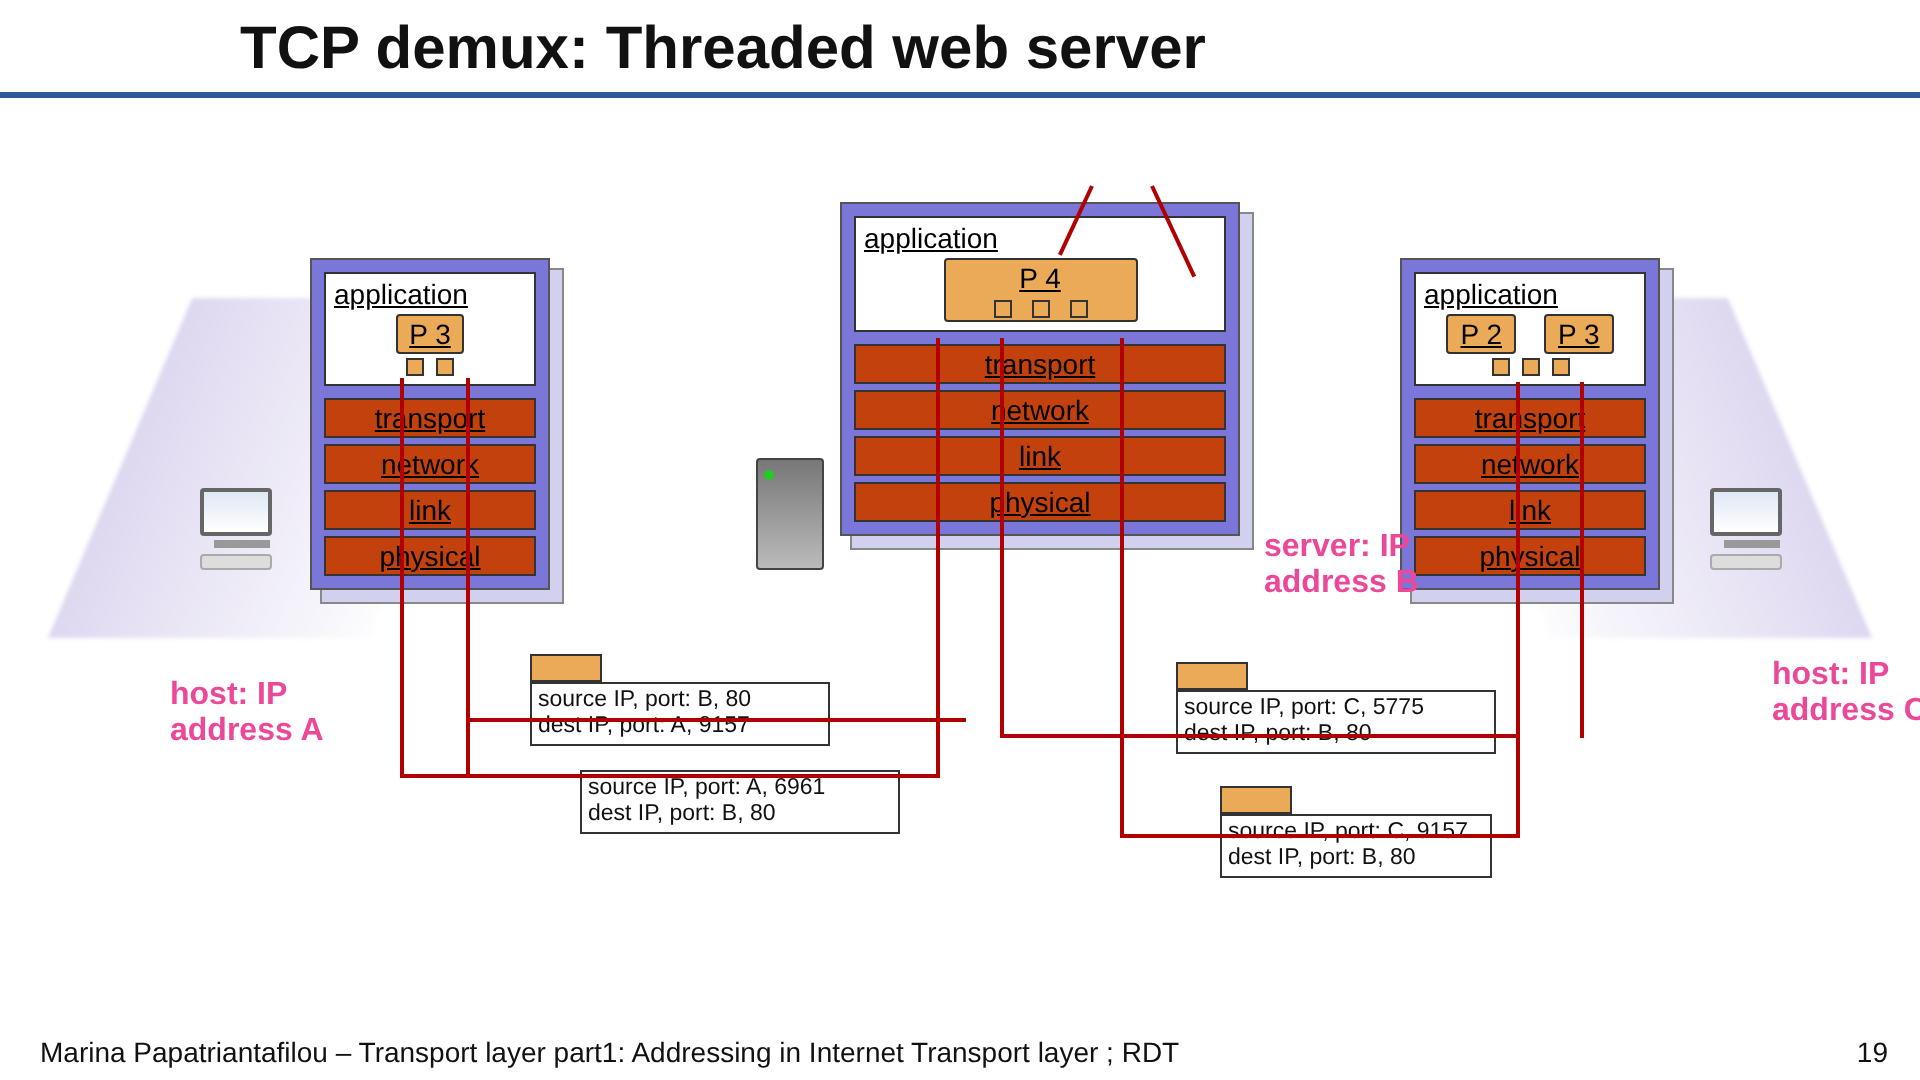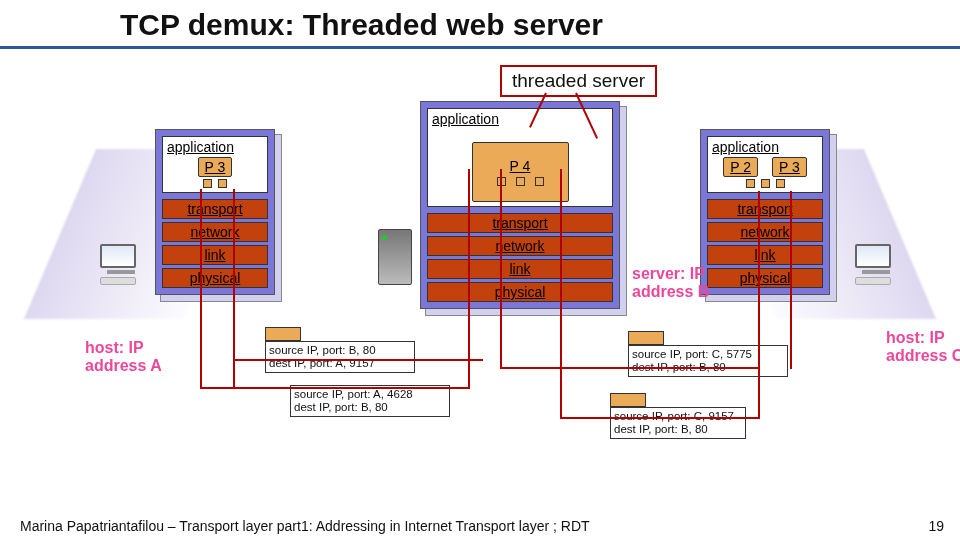--- a/index.html
+++ b/index.html
@@ -150,21 +150,20 @@
 <body>
 
 <div class="title">TCP demux: Threaded web server</div>
 <div class="title-underline"></div>
 
 <div class="diagram">
 
   <div class="beam" style="left:60px; top:90px;"></div>
   <div class="beam" style="left:740px; top:90px; transform:skewX(23deg) scaleX(-1);"></div>
 
-  <div class="callout">threaded server</div>
 
   <div class="line" style="left:545px; top:34px; width:2px; height:38px; transform:rotate(25deg); transform-origin:top;"></div>
   <div class="line" style="left:575px; top:34px; width:2px; height:50px; transform:rotate(-25deg); transform-origin:top;"></div>
 
   <div class="stack" style="left:155px; top:70px; width:120px;">
     <div class="layer-app">
       <span>application</span>
       <div class="proc-row">
         <div class="proc">
           <span>P 3</span>
@@ -178,21 +177,21 @@
     <div class="layer">transport</div>
     <div class="layer">network</div>
     <div class="layer">link</div>
     <div class="layer" style="margin-bottom:6px;">physical</div>
   </div>
 
   <div class="stack" style="left:420px; top:42px; width:200px;">
     <div class="layer-app">
       <span>application</span>
       <div class="proc-row">
-        <div class="proc" style="padding:15px 24px;margin-top:13px;">
+        <div class="proc" style="padding:1px 24px;">
           <span>P 4</span>
           <div class="sockets-row" style="gap:10px; margin-top:3px;">
             <span class="sock"></span>
             <span class="sock"></span>
             <span class="sock"></span>
           </div>
         </div>
       </div>
     </div>
     <div class="layer">transport</div>
@@ -245,25 +244,25 @@
 
   <div class="pkt-group" style="left:240px; top:268px;padding-left:25px;">
     <div class="pkt-head"></div>
     <div class="pkt-body" style="width:150px;">
       <div>source IP, port: B, 80</div>
       <div>dest IP, port: A, 9157</div>
     </div>
   </div>
   <div class="pkt-group" style="left:290px; top:326px;">
     <div class="pkt-body" style="width:160px;">
-      <div>source IP, port: A, 4628</div>
+      <div>source IP, port: A, 6961</div>
       <div>dest IP, port: B, 80</div>
     </div>
   </div>
-  <div class="pkt-group" style="left:588px; top:272px;margin-left:40px;">
+  <div class="pkt-group" style="left:588px; top:272px;">
     <div class="pkt-head"></div>
     <div class="pkt-body" style="width:160px;">
       <div>source IP, port: C, 5775</div>
       <div>dest IP, port: B, 80</div>
     </div>
   </div>
   <div class="pkt-group" style="left:610px; top:334px;">
     <div class="pkt-head"></div>
     <div class="pkt-body" style="width:136px;">
       <div>source IP, port: C, 9157</div>

